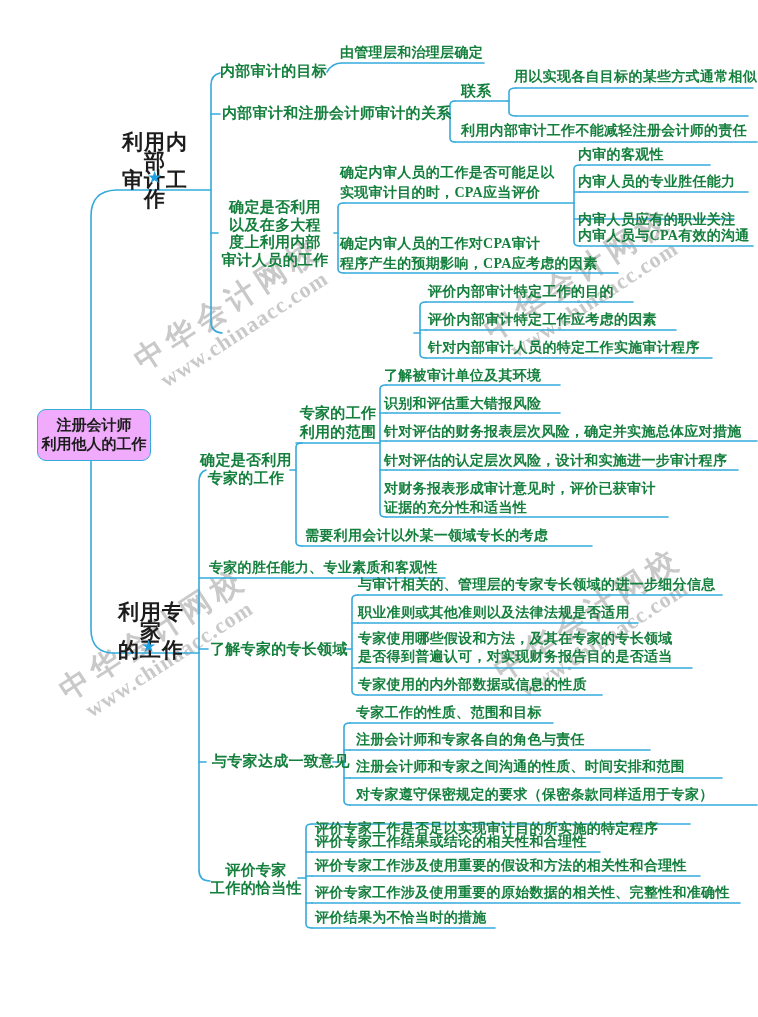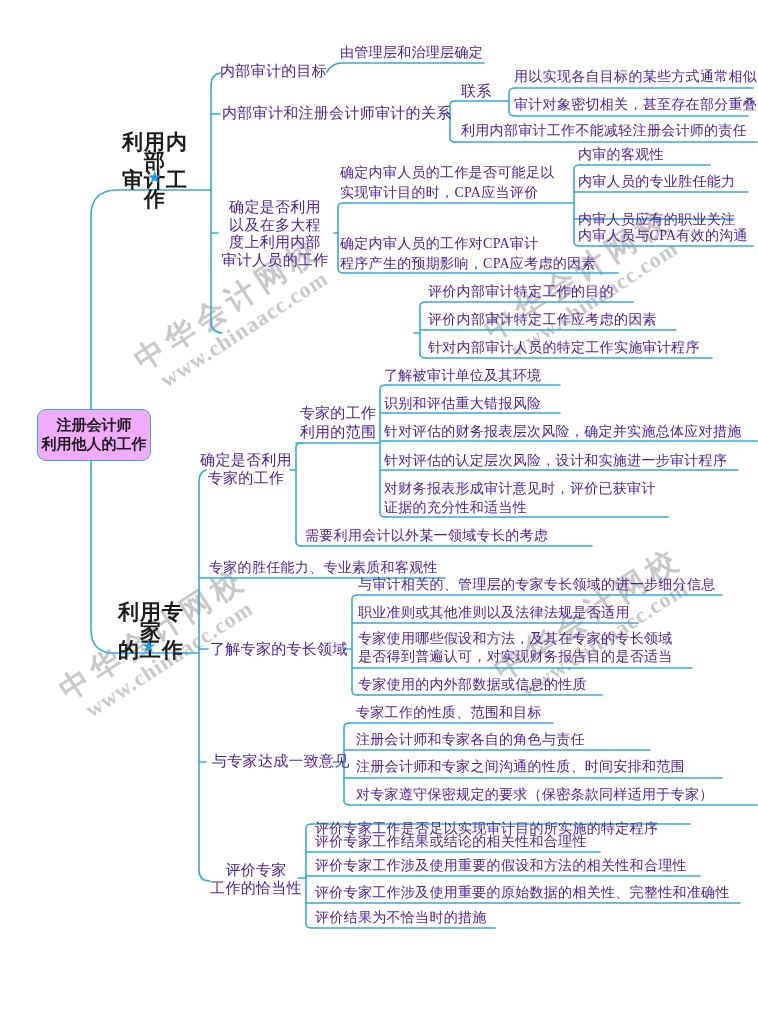--- a/index.html
+++ b/index.html
@@ -1,20 +1,20 @@
 <!DOCTYPE html>
 <html><head>
 <meta charset="utf-8">
 <style>
   html,body{margin:0;padding:0;}
   body{width:758px;height:1017px;background:#ffffff;position:relative;overflow:hidden;
        font-family:"Liberation Serif","DejaVu Serif",serif;}
   #stage{position:absolute;left:0;top:0;width:758px;height:1017px;}
   svg.lines{position:absolute;left:0;top:0;z-index:2;}
-  .n{position:absolute;z-index:3;color:#4c1d95;font-weight:400;font-size:14px;line-height:18px;
+  .n{position:absolute;z-index:3;color:#15803d;font-weight:700;font-size:14px;line-height:18px;
      white-space:pre-line;letter-spacing:0.3px;}
   .n.mid{font-size:15px;}
   .n.c{text-align:center;}
   .n.lh19{line-height:19px;}
   .n.lh20{line-height:20px;}
   .branch{position:absolute;z-index:3;color:#1c1c1c;font-weight:700;font-size:21px;line-height:19px;
      text-align:center;white-space:pre-line;letter-spacing:1px;}
   .star{position:absolute;z-index:3;color:#1e9fe0;font-size:17px;line-height:17px;}
   .rootbox{position:absolute;left:37px;top:409px;width:112px;height:50px;z-index:3;background:#f0abfc;
      border:1.6px solid #35aadc;border-radius:9px;display:flex;align-items:center;justify-content:center;
@@ -143,21 +143,20 @@
   <div class="branch" style="left:109px;top:603px;width:84px;">利用专家
 的工作</div>
   <div class="star" style="left:141px;top:638px;">★</div>
 
   <div class="n mid" style="left:220px;top:62px;">内部审计的目标</div>
   <div class="n" style="left:340px;top:44px;">由管理层和治理层确定</div>
 
   <div class="n mid" style="left:222px;top:104px;">内部审计和注册会计师审计的关系</div>
   <div class="n mid" style="left:461px;top:82px;">联系</div>
   <div class="n" style="left:514px;top:68px;">用以实现各自目标的某些方式通常相似</div>
-  <div class="n" style="left:514px;top:96px;">审计对象密切相关，甚至存在部分重叠</div>
   <div class="n" style="left:461px;top:122px;">利用内部审计工作不能减轻注册会计师的责任</div>
 
   <div class="n mid c" style="left:216px;top:199px;width:118px;line-height:17.5px;">确定是否利用
 以及在多大程
 度上利用内部
 审计人员的工作</div>
   <div class="n lh20" style="left:340px;top:163px;">确定内审人员的工作是否可能足以
 实现审计目的时，CPA应当评价</div>
   <div class="n" style="left:578px;top:146px;">内审的客观性</div>
   <div class="n" style="left:578px;top:173px;">内审人员的专业胜任能力</div>

